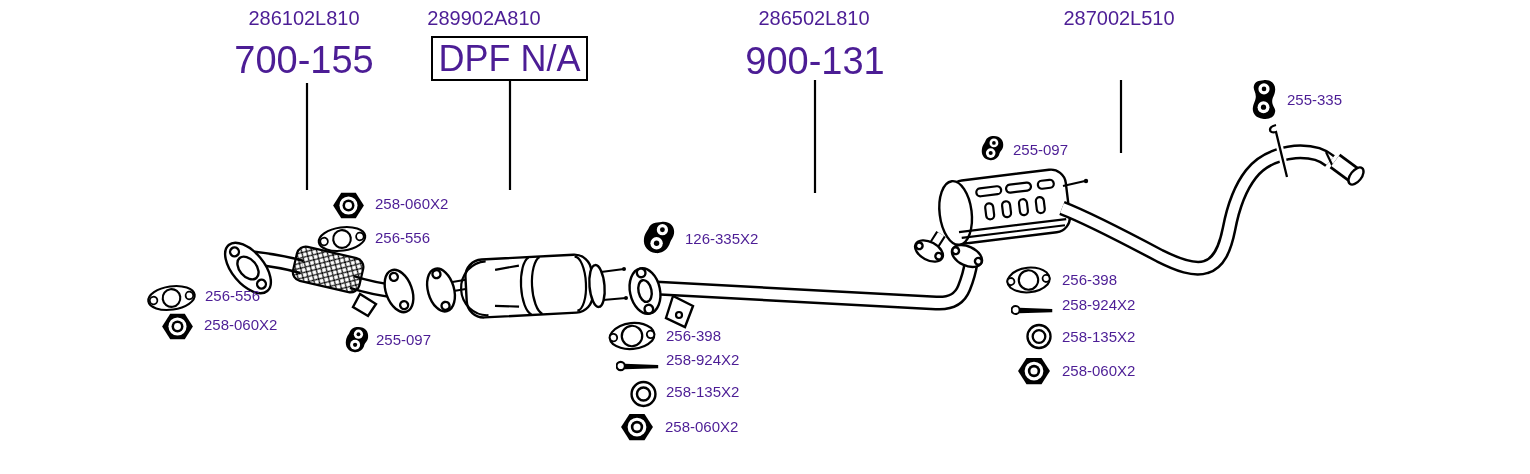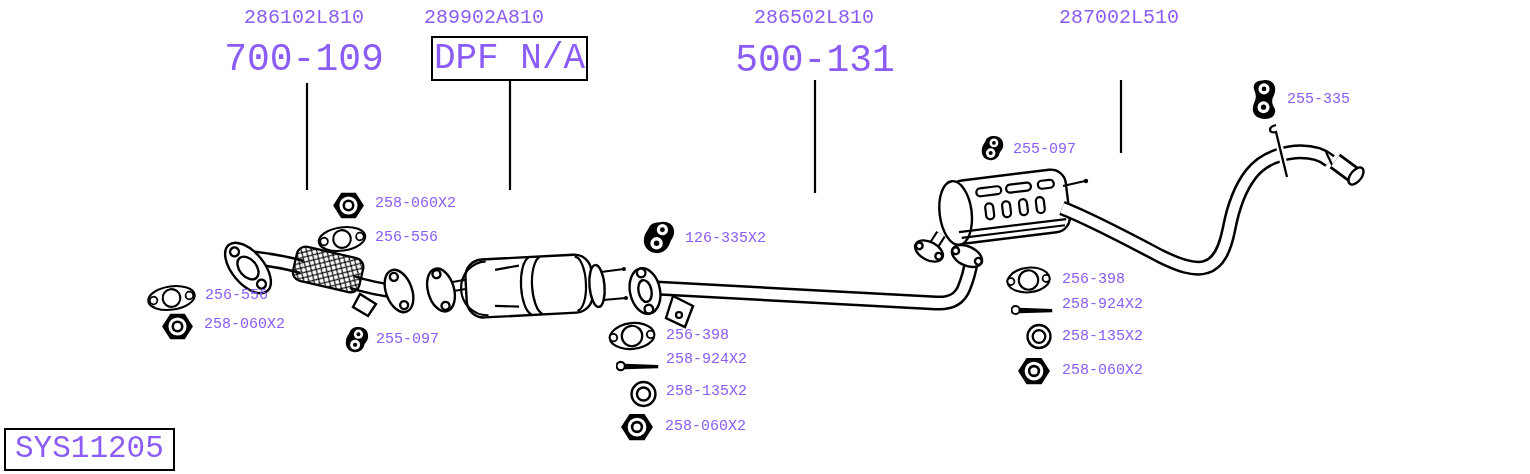--- a/index.html
+++ b/index.html
@@ -1,17 +1,17 @@
 <!DOCTYPE html>
 <html><head>
 <meta charset="utf-8">
 <style>
   html,body{margin:0;padding:0;background:#fff;}
   .canvas{position:relative;width:1530px;height:474px;background:#fff;overflow:hidden;
-          font-family:Liberation Mono, monospace;color:#8b5cf6;}
+          font-family:Liberation Sans, sans-serif;color:#4c1d95;}
   .art{position:absolute;left:0;top:0;}
   .pn{position:absolute;transform:translateX(-50%);font-size:20px;line-height:1;white-space:nowrap;}
   .big{position:absolute;transform:translateX(-50%);font-size:38px;line-height:1;white-space:nowrap;}
   .bigbox{position:absolute;border:2px solid #000000;width:153px;height:41px;display:flex;
           align-items:center;justify-content:center;font-size:36px;white-space:nowrap;}
   .lbl{position:absolute;font-size:15px;line-height:1;white-space:nowrap;}
   .ico{position:absolute;}
   .sysbox{position:absolute;left:4px;top:428px;border:2px solid #000;padding:3px 9px 5px 9px;
           font-size:31px;line-height:1;white-space:nowrap;}
   .po{fill:none;stroke:#000;stroke-width:15;}
@@ -194,23 +194,23 @@
       <path d="M 1276 125 C 1268 127 1268 134 1276 132 L 1287 177" stroke="#fff" stroke-width="7" fill="none"></path>
       <path d="M 1276 125 C 1268 127 1268 134 1276 132 L 1287 177" stroke="#000" stroke-width="2.3" fill="none"></path>
     </g>
   </svg>
 
   <div class="pn" style="left:304px;top:8px">286102L810</div>
   <div class="pn" style="left:484px;top:8px">289902A810</div>
   <div class="pn" style="left:814px;top:8px">286502L810</div>
   <div class="pn" style="left:1119px;top:8px">287002L510</div>
 
-  <div class="big" style="left:304px;top:41px">700-109</div>
+  <div class="big" style="left:304px;top:41px">700-155</div>
   <div class="bigbox" style="left:431px;top:36px">DPF N/A</div>
-  <div class="big" style="left:815px;top:42px">500-131</div>
+  <div class="big" style="left:815px;top:42px">900-131</div>
 
   <svg class="ico" style="left:332px;top:191px" width="33" height="29">
       <use href="#sym-nut"></use>
     </svg>
   <div class="lbl" style="left:375px;top:196px">258-060X2</div>
 
   <svg class="ico" style="left:315px;top:224px" width="54" height="30">
       <use href="#sym-g556"></use>
     </svg>
   <div class="lbl" style="left:375px;top:230px">256-556</div>
@@ -278,15 +278,14 @@
   <svg class="ico" style="left:1017px;top:356px" width="34" height="30">
       <use href="#sym-nut"></use>
     </svg>
   <div class="lbl" style="left:1062px;top:363px">258-060X2</div>
 
   <svg class="ico" style="left:1251px;top:79px" width="26" height="41">
       <use href="#sym-h335"></use>
     </svg>
   <div class="lbl" style="left:1287px;top:92px">255-335</div>
 
-  <div class="sysbox">SYS11205</div>
 
 </div>
 
 </body></html>

